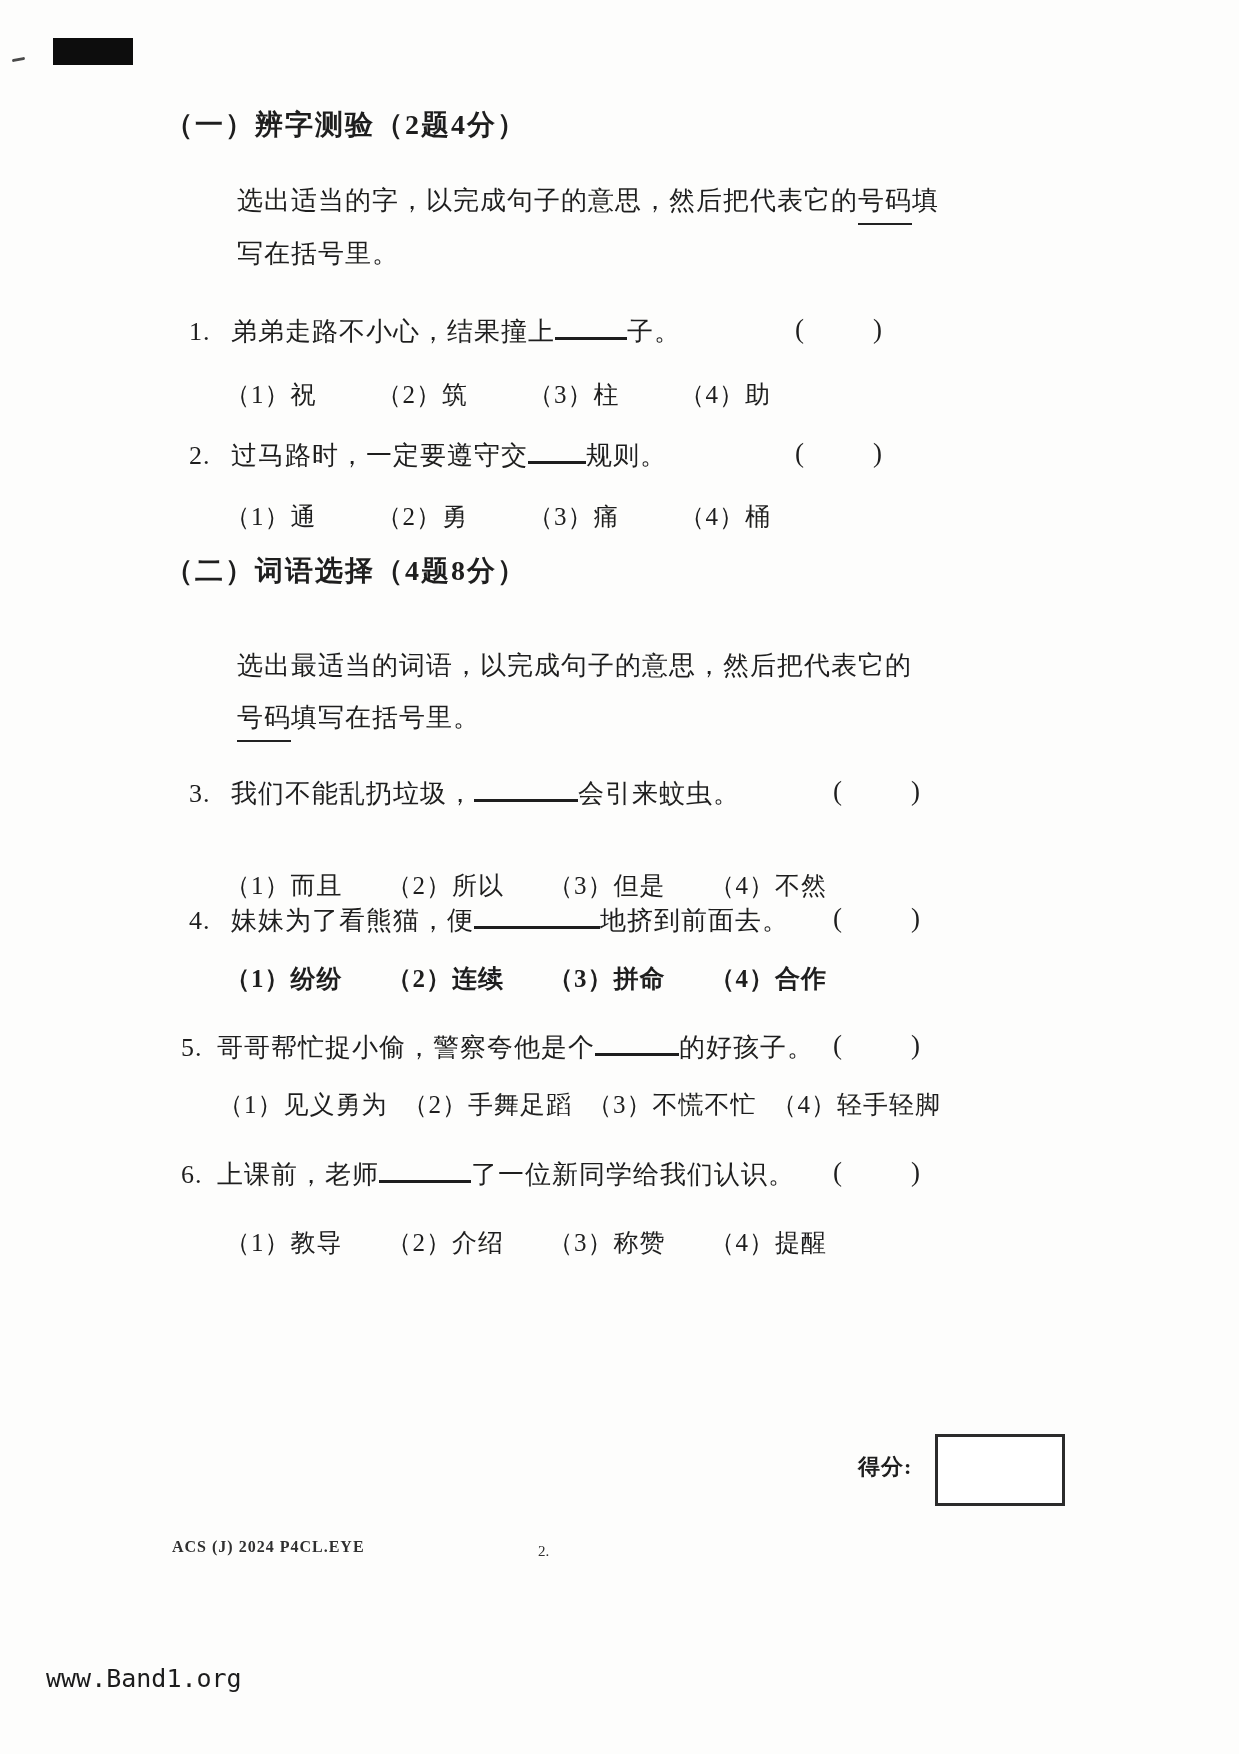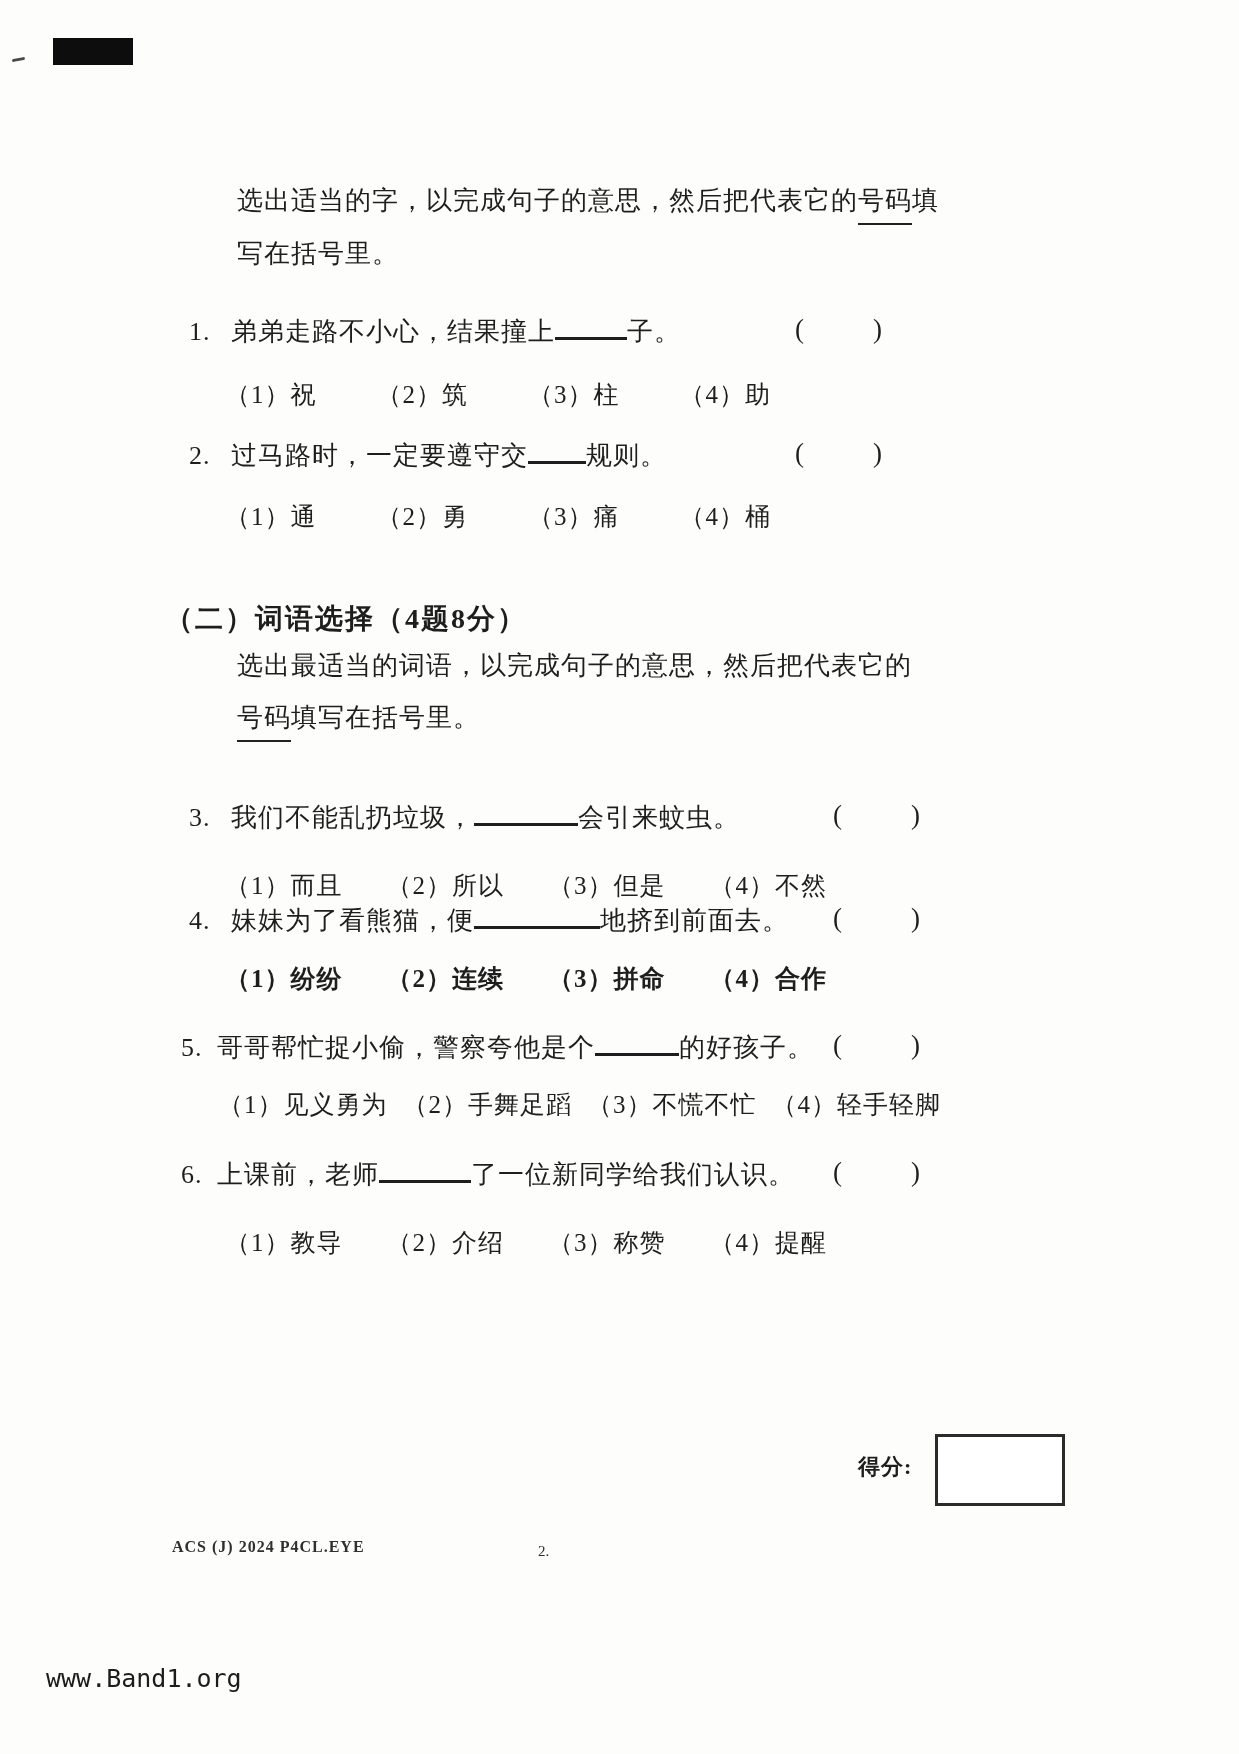--- a/index.html
+++ b/index.html
@@ -41,20 +41,21 @@
   .watermark{position:absolute;left:46px;top:1664px;font-size:25px;font-family:"DejaVu Sans Mono","Liberation Mono",monospace;color:#1c1c1c;}
 </style>
 </head>
 <body>
 
 <div class="paper">
 
   <div class="redaction"></div>
   <div class="pen-mark"></div>
 
+  <h2 class="abs s-heading" style="top:106px;">（一）辨字测验（2题4分）</h2>
 
   <p class="abs instr" style="top:183px;"><span>选出适当的字，以完成句子的意思，然后把代表它的</span><span class="u">号码</span><span>填</span></p>
   <p class="abs instr" style="top:236px;">写在括号里。</p>
 
   <div class="abs q" style="top:314px;">
     <span class="qnum">1.</span><span>弟弟走路不小心，结果撞上</span><span class="blank" style="width:72px;"></span><span>子。</span>
     <span class="brackets br-s1">
         <span>(</span>
         <span>)</span>
       </span>
@@ -73,26 +74,26 @@
         <span>)</span>
       </span>
   </div>
   <div class="abs opts gap-wide" style="top:500px;">
     <span class="opt">（1）通</span>
     <span class="opt">（2）勇</span>
     <span class="opt">（3）痛</span>
     <span class="opt">（4）桶</span>
   </div>
 
-  <h2 class="abs s-heading" style="top:600px;">（二）词语选择（4题8分）</h2>
+  <h2 class="abs s-heading" style="top:552px;">（二）词语选择（4题8分）</h2>
 
   <p class="abs instr" style="top:648px;">选出最适当的词语，以完成句子的意思，然后把代表它的</p>
   <p class="abs instr" style="top:700px;"><span class="u">号码</span><span>填写在括号里。</span></p>
 
-  <div class="abs q" style="top:776px;margin-top:24px;">
+  <div class="abs q" style="top:776px;">
     <span class="qnum">3.</span><span>我们不能乱扔垃圾，</span><span class="blank" style="width:104px;"></span><span>会引来蚊虫。</span>
     <span class="brackets br-s2">
         <span>(</span>
         <span>)</span>
       </span>
   </div>
   <div class="abs opts gap-mid" style="top:869px;">
     <span class="opt">（1）而且</span>
     <span class="opt">（2）所以</span>
     <span class="opt">（3）但是</span>

